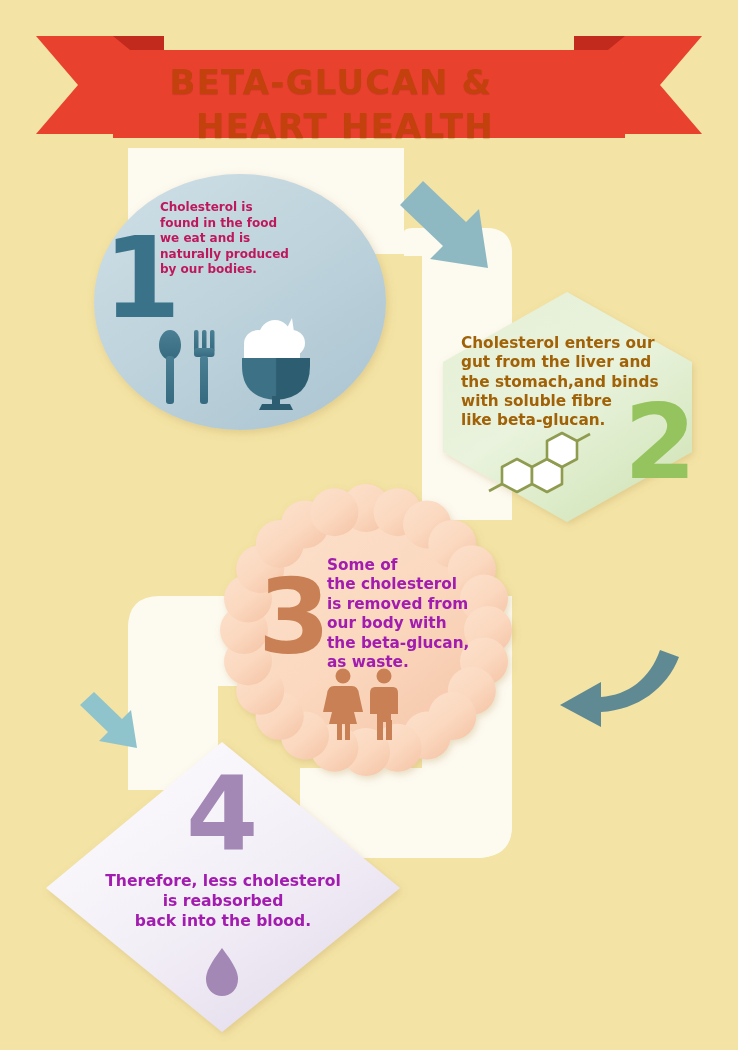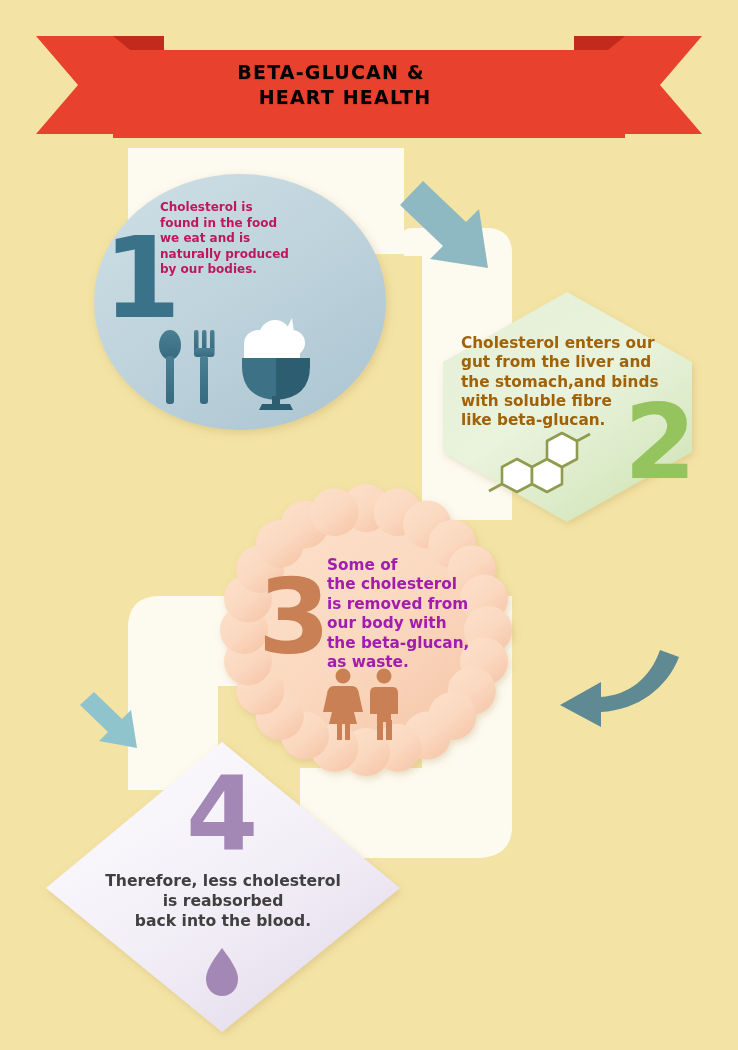--- a/index.html
+++ b/index.html
@@ -23,23 +23,23 @@
   }
   #fg-svg { pointer-events: none; }
 
   
   .ribbon-title {
     position: absolute;
     left: 0;
     top: 60px;
     width: 662px;
     text-align: center;
-    color: #000000;
+    color: #c2410c;
     font-weight: bold;
-    font-size: 19px;
+    font-size: 34px;
     letter-spacing: 1.2px;
     line-height: 1.30;
     font-family: "DejaVu Sans", sans-serif;
     text-shadow: 0 1px 1px rgba(120,20,10,0.20);
   }
   .ribbon-title .l2 { display: block; margin-left: 28px; }
 
   
   .step-text {
     position: absolute;
@@ -58,21 +58,21 @@
     color: #a16207;
   }
   #step3-text {
     left: 327px; top: 556px; width: 170px;
     font-size: 15.3px; line-height: 1.27;
     color: #a21caf;
   }
   #step4-text {
     left: 88px; top: 872px; width: 270px;
     font-size: 15.6px; line-height: 1.28;
-    color: #404040;
+    color: #a21caf;
     text-align: center;
   }
 
   
   .step-num {
     position: absolute;
     font-family: "DejaVu Sans", sans-serif;
     font-weight: bold;
     line-height: 1;
     user-select: none;

